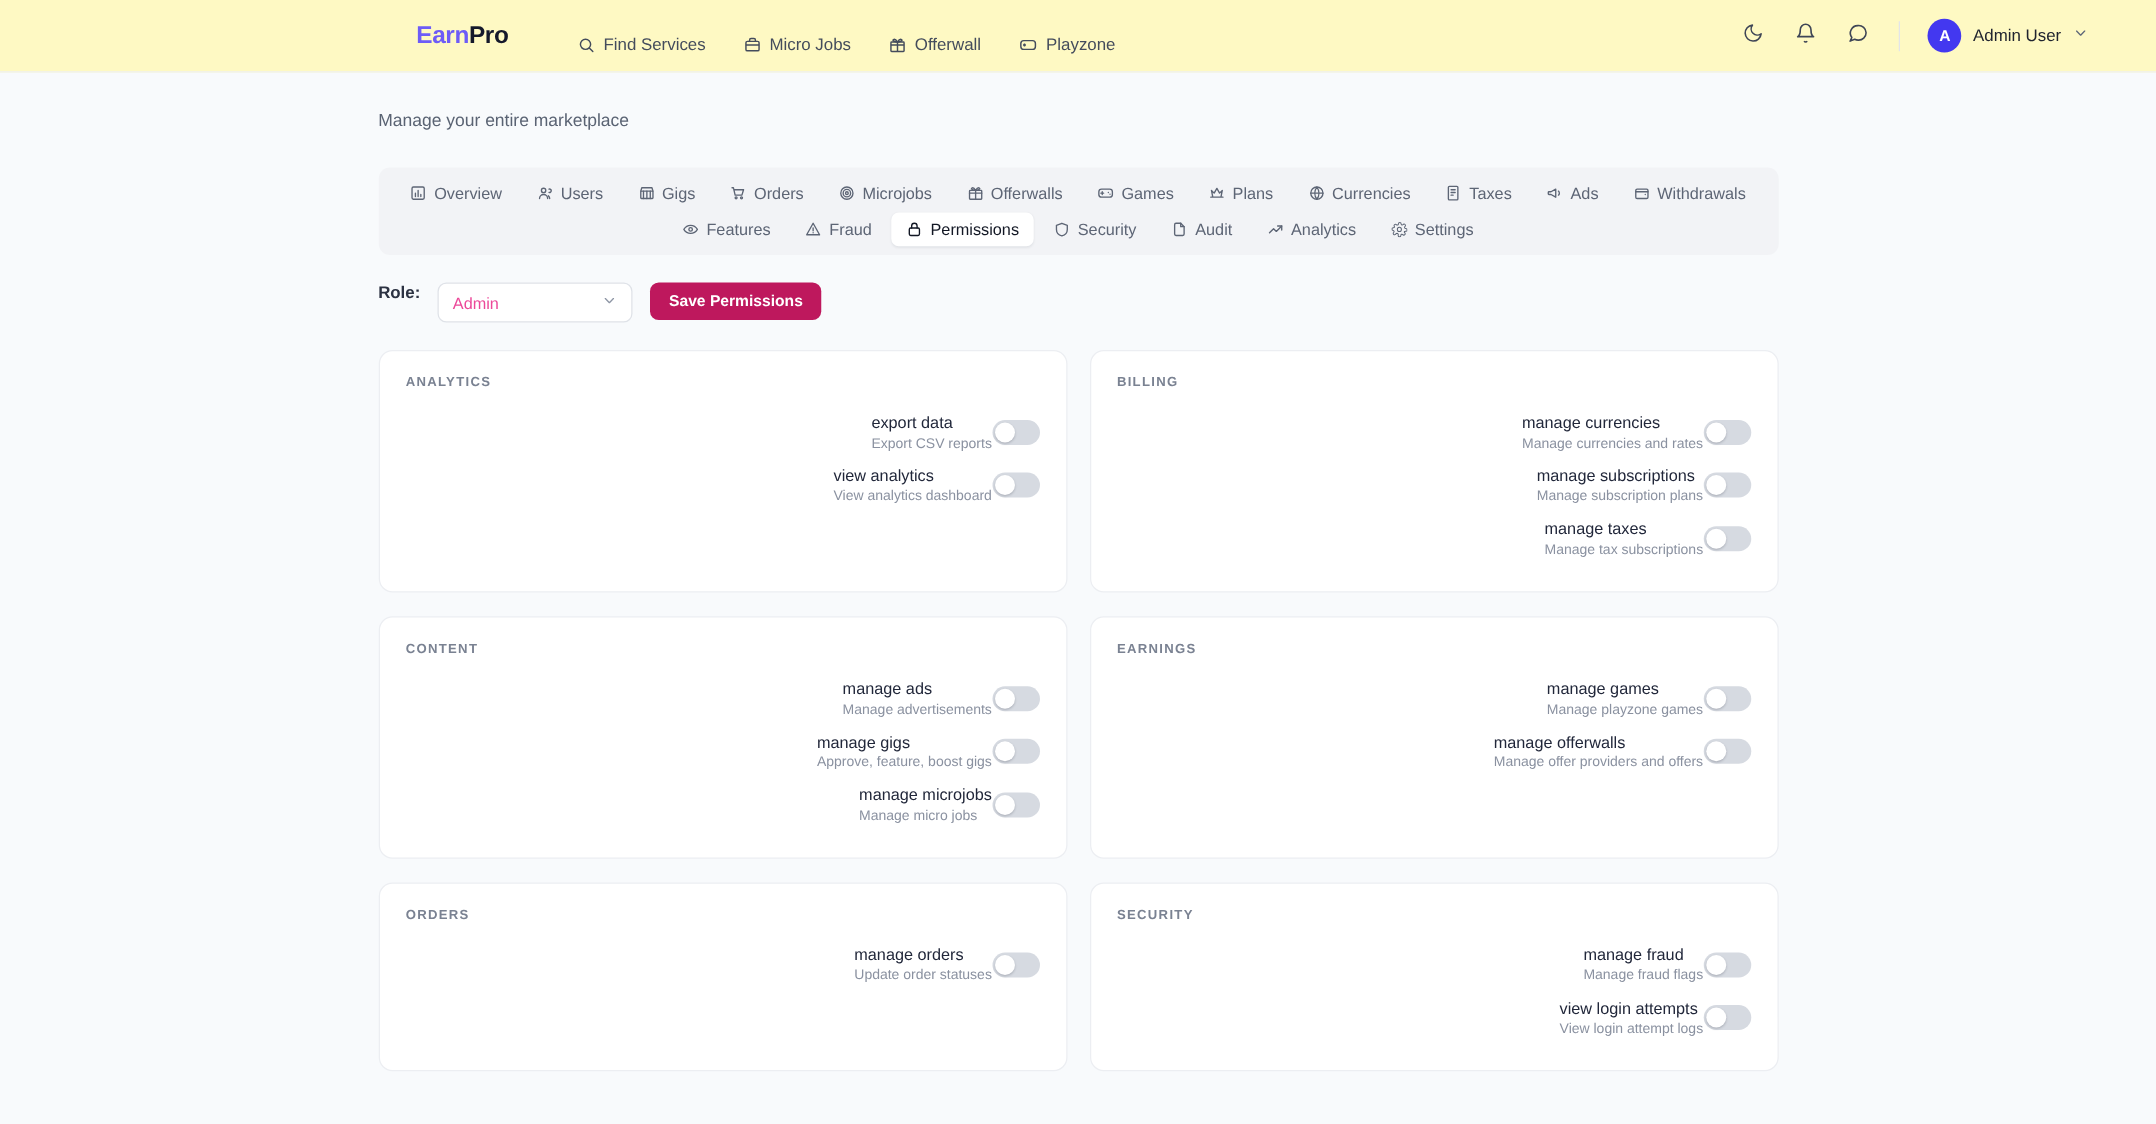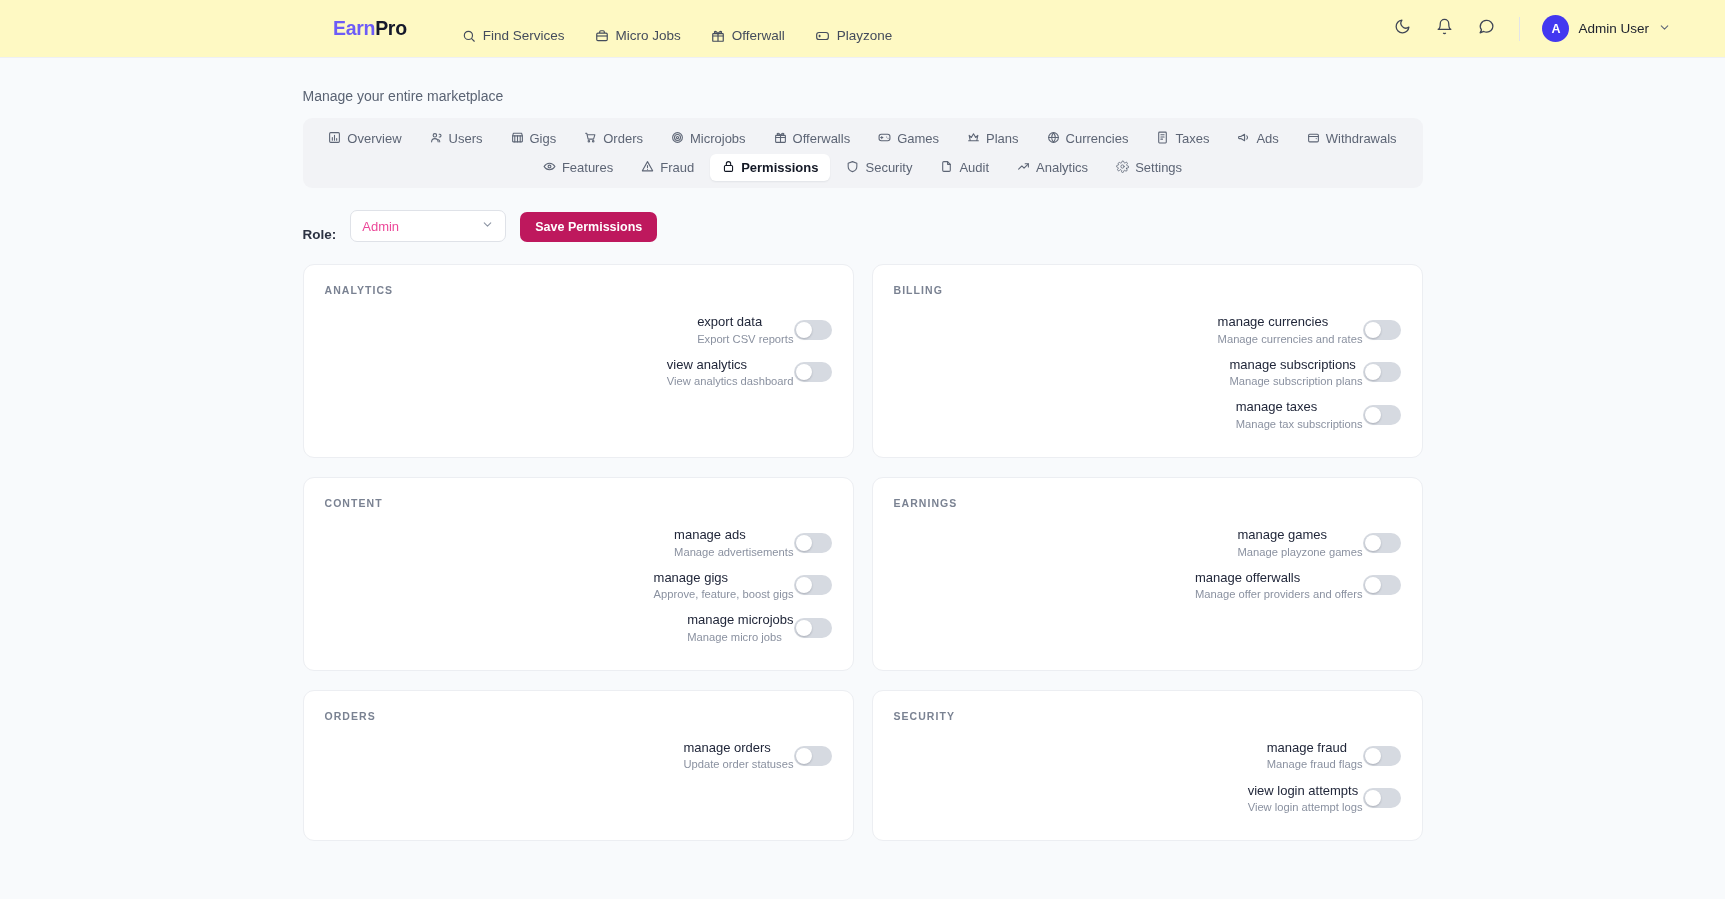--- a/index.html
+++ b/index.html
@@ -76,53 +76,53 @@
 
   
   .page { padding: 30px 0 0 0; }
   .container { width: 1120px; margin: 0 auto; padding-left: 0; }
 
   .page-title {
     font-size: 23px; font-weight: bold; color: #0e1321;
     letter-spacing: -0.35px;
     margin-bottom: 5px;
   }
-  .page-sub { font-size: 14px; color: #5a6373; margin-bottom: 14px; }
+  .page-sub { font-size: 14px; color: #5a6373; margin-bottom: 30px; }
 
   
   .tabs-wrap {
     background: #f2f3f6;
     border-radius: 9px;
     padding: 7px 8px;
     display: flex;
     flex-wrap: wrap;
     justify-content: center;
     gap: 2px 4px;
     margin-bottom: 22px;
   }
   .tab {
-    display: flex; gap: 6px;
+    display: flex; align-items: center; gap: 6px;
     font-size: 13px;
     color: #5d6575;
     padding: 6px 12px;
     border-radius: 6px;
     cursor: pointer;
     white-space: nowrap;
   }
   .tab.active {
     background: #ffffff;
     color: #121724;
-    font-weight: bold;
+    font-weight: normal;
     box-shadow: 0 1px 2px rgba(16,24,40,.07);
   }
   .tab svg { display: block; flex: none; }
 
   
   .role-row {
-    display: flex; align-items: flex-end; gap: 14px;
+    display: flex; align-items: flex-start; gap: 14px;
     margin-bottom: 22px;
   }
   .role-label { font-size: 13.5px; font-weight: bold; color: #2c3242; }
   .select {
     width: 156px; height: 32px;
     border: 1px solid #dfe2e8;
     border-radius: 7px;
     background: #fff;
     display: flex; align-items: center; justify-content: space-between;
     padding: 0 11px;

